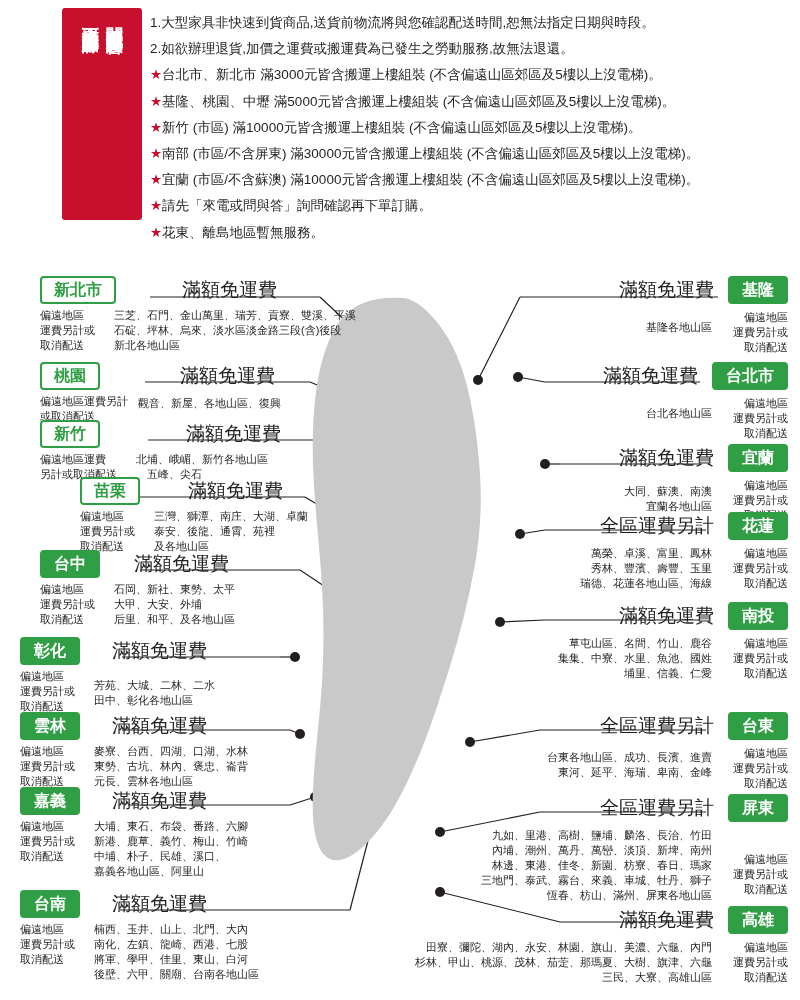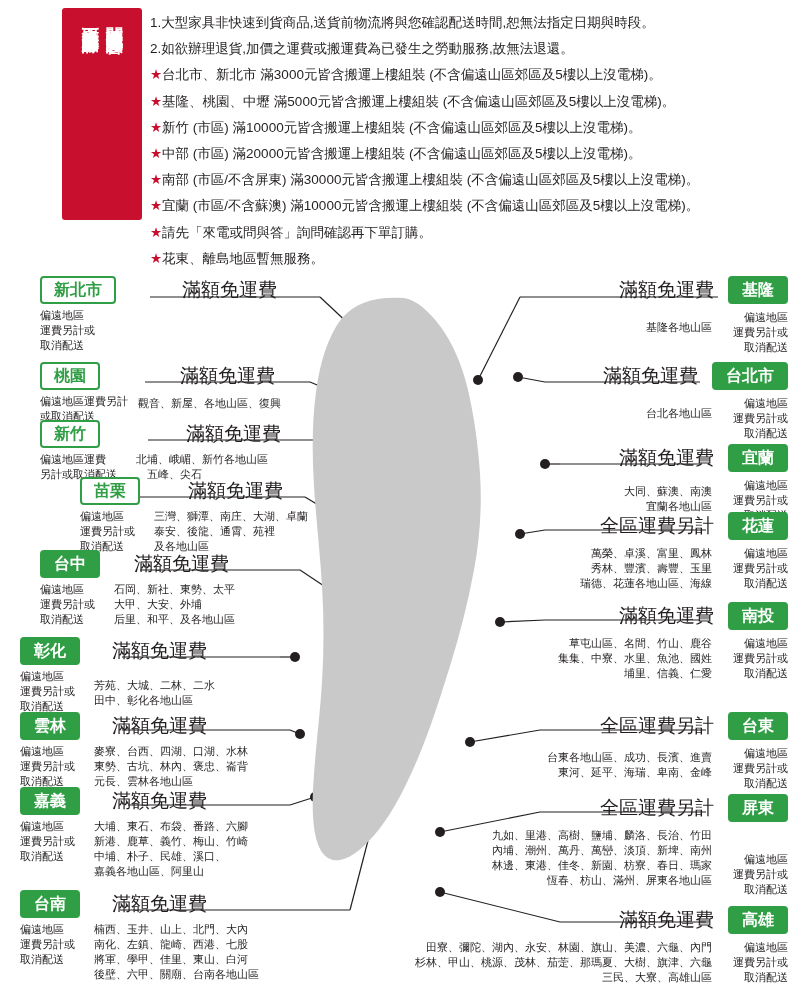--- a/index.html
+++ b/index.html
@@ -76,21 +76,20 @@
   <div id="notice-badge-inner">
     <span class="vcol">閱讀避免造成雙方誤會</span>
     <span class="vcol">下單訂購前請務必詳細</span>
   </div>
   <div id="notice-lines">
     <div class="nline">1.大型家具非快速到貨商品,送貨前物流將與您確認配送時間,恕無法指定日期與時段。</div>
     <div class="nline">2.如欲辦理退貨,加價之運費或搬運費為已發生之勞動服務,故無法退還。</div>
     <div class="nline"><span class="st">★</span>台北市、新北市 滿3000元皆含搬運上樓組裝 (不含偏遠山區郊區及5樓以上沒電梯)。</div>
     <div class="nline"><span class="st">★</span>基隆、桃園、中壢 滿5000元皆含搬運上樓組裝 (不含偏遠山區郊區及5樓以上沒電梯)。</div>
     <div class="nline"><span class="st">★</span>新竹 (市區) 滿10000元皆含搬運上樓組裝 (不含偏遠山區郊區及5樓以上沒電梯)。</div>
-    <div class="nline"><span class="st">★</span>中部 (市區) 滿20000元皆含搬運上樓組裝 (不含偏遠山區郊區及5樓以上沒電梯)。</div>
     <div class="nline"><span class="st">★</span>南部 (市區/不含屏東) 滿30000元皆含搬運上樓組裝 (不含偏遠山區郊區及5樓以上沒電梯)。</div>
     <div class="nline"><span class="st">★</span>宜蘭 (市區/不含蘇澳) 滿10000元皆含搬運上樓組裝 (不含偏遠山區郊區及5樓以上沒電梯)。</div>
     <div class="nline"><span class="st">★</span>請先「來電或問與答」詢問確認再下單訂購。</div>
     <div class="nline"><span class="st">★</span>花東、離島地區暫無服務。</div>
   </div>
 </div>
 
 <div id="map-area">
 
   <svg id="connectors" viewBox="0 0 800 728">
@@ -170,20 +169,25 @@
     <div class="row" style="gap:8px;">
       <span class="tag">新北市</span>
       <span class="headline" style="margin-left:58px;">滿額免運費</span>
     </div>
     <div class="blockrow" style="margin-top:4px;">
       <div style="width:68px;">
         <div class="note">偏遠地區</div>
         <div class="note">運費另計或</div>
         <div class="note">取消配送</div>
       </div>
+      <div>
+        <div class="detail">三芝、石門、金山萬里、瑞芳、貢寮、雙溪、平溪</div>
+        <div class="detail">石碇、坪林、烏來、淡水區淡金路三段(含)後段</div>
+        <div class="detail">新北各地山區</div>
+      </div>
     </div>
   </div>
 
   <div class="region left" style="left:40px;top:90px;width:300px;">
     <div class="row" style="gap:8px;">
       <span class="tag">桃園</span>
       <span class="headline" style="margin-left:72px;">滿額免運費</span>
     </div>
     <div class="blockrow" style="margin-top:4px;">
       <div style="width:92px;">
@@ -439,20 +443,21 @@
   <div class="region right" style="right:12px;top:522px;width:420px;">
     <div class="row" style="gap:8px;justify-content:flex-end;">
       <span class="headline" style="margin-right:6px;">全區運費另計</span>
       <span class="tag filled">屏東</span>
     </div>
     <div class="blockrow" style="margin-top:6px;">
       <div>
         <div class="detail">九如、里港、高樹、鹽埔、麟洛、長治、竹田</div>
         <div class="detail">內埔、潮州、萬丹、萬巒、淡頂、新埤、南州</div>
         <div class="detail">林邊、東港、佳冬、新園、枋寮、春日、瑪家</div>
+        <div class="detail">三地門、泰武、霧台、來義、車城、牡丹、獅子</div>
         <div class="detail">恆春、枋山、滿州、屏東各地山區</div>
       </div>
       <div style="width:70px;margin-top:24px;">
         <div class="note">偏遠地區</div>
         <div class="note">運費另計或</div>
         <div class="note">取消配送</div>
       </div>
     </div>
   </div>
 

